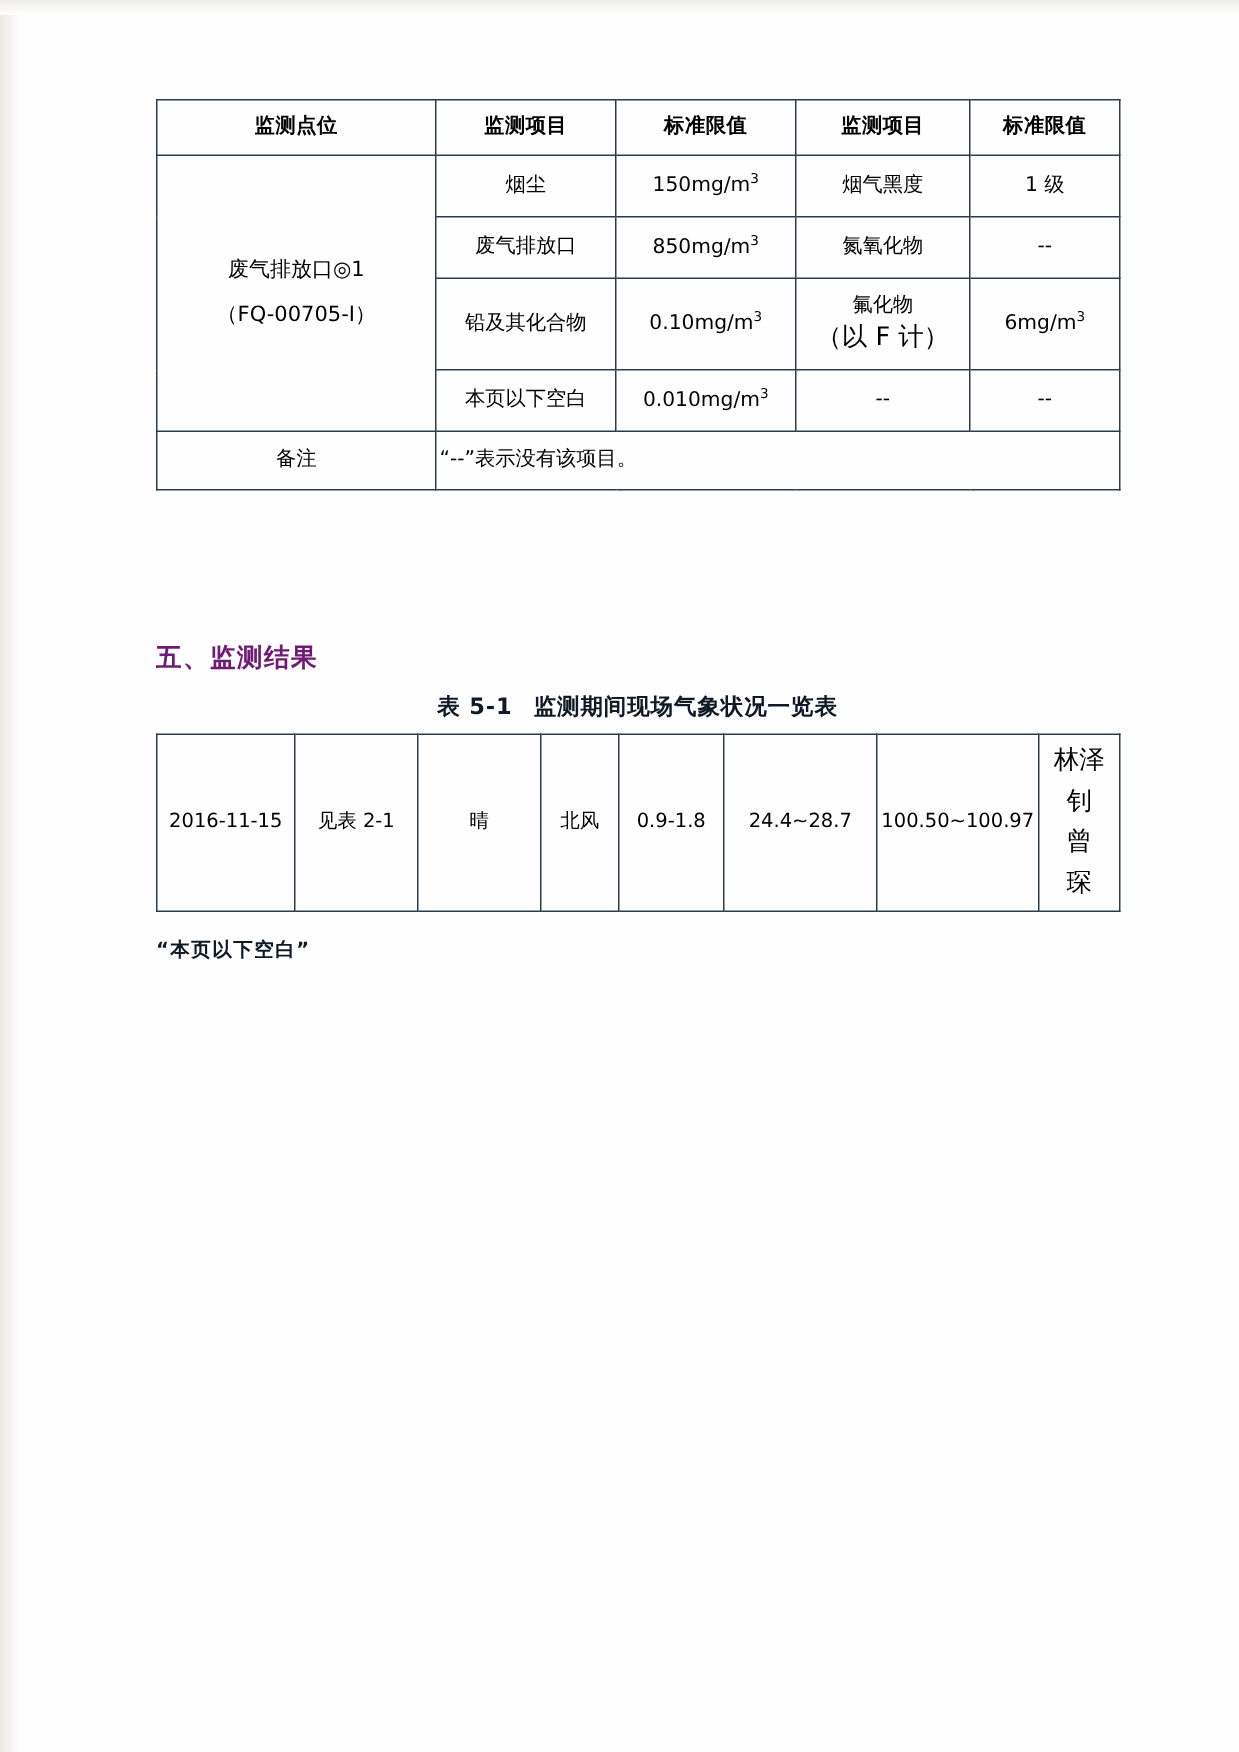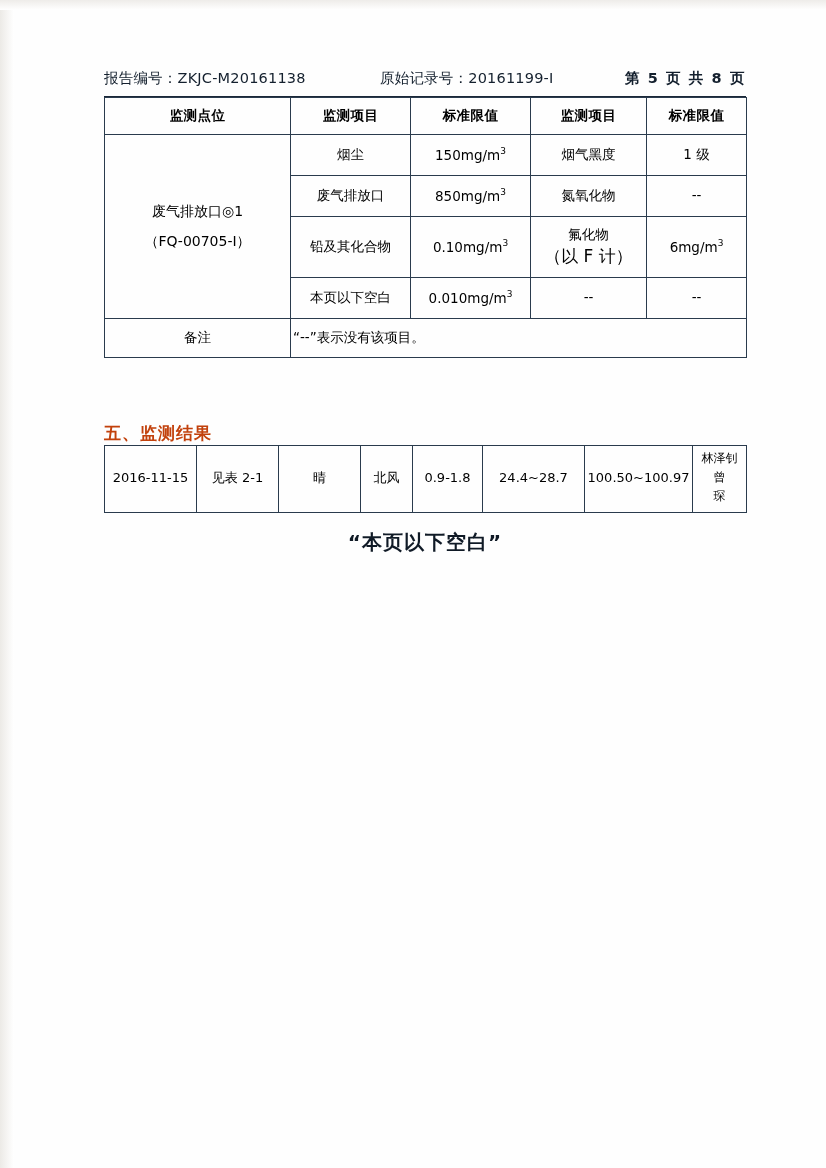--- a/index.html
+++ b/index.html
@@ -115,62 +115,56 @@
     padding-left: 2px;
   }
   .point-name { display:block; }
   .point-code { display:block; }
 
   
   .section-heading {
     font-size: 17px;
     font-weight: bold;
     letter-spacing: 1px;
-    color: #c2410c;
-    margin-top: 64px;
+    color: #701a75;
+    margin-top: 100px;
   }
 
   
   .body-para {
     font-size: 14.5px;
     letter-spacing: 0.3px;
     text-indent: 30px;
     margin-top: 34px;
     color: #121c28;
   }
 
   
   #table-5-1 th { height: 54px; }
   #table-5-1 td { height: 48px; font-size: 13px; }
-  #table-5-1 .staff span { display: block; line-height: 1.6; font-size: 12px; font-family: Liberation Mono, monospace; }
+  #table-5-1 .staff span { display: block; line-height: 1.6; font-size: 17px; }
   #table-5-1 .staff .staff-2 { letter-spacing: 6px; padding-left: 6px; }
 
   .blank-note {
-    text-align: center;
-    font-size: 20px;
+    font-size: 13px;
     font-weight: bold;
     letter-spacing: 1px;
     margin-top: 16px;
     color: #101a26;
   }
 </style>
 </head>
 <body>
 
 <div class="page">
   <div class="scan-edge-left"></div>
   <div class="scan-edge-top"></div>
 
   <div class="content">
 
-    <div class="doc-header">
-      <span class="hdr-left"><span class="hdr-label">报告编号：</span><span class="hdr-value">ZKJC-M20161138</span></span>
-      <span class="hdr-mid"><span class="hdr-label">原始记录号：</span><span class="hdr-value">20161199-I</span></span>
-      <span class="hdr-right">第 5 页 共 8 页</span>
-    </div>
 
 
     <table class="doc-table" id="table-4-2">
       <colgroup>
         <col style="width:186px">
           <col style="width:120px">
           <col style="width:120px">
           <col style="width:116px">
           <col style="width:100px">
       </colgroup>
@@ -216,20 +210,23 @@
       <tr>
         <td class="remark-label">备注</td>
         <td class="remark-text" colspan="4">“--”表示没有该项目。</td>
       </tr>
     </tbody>
       </table>
 
     <div class="section-heading">五、监测结果</div>
 
 
+    <div class="table-caption">
+      <span class="cap-num">表 5-1</span><span>监测期间现场气象状况一览表</span>
+    </div>
 
     <table class="doc-table" id="table-5-1">
       <colgroup>
         <col style="width:92px">
           <col style="width:82px">
           <col style="width:82px">
           <col style="width:52px">
           <col style="width:70px">
           <col style="width:102px">
           <col style="width:108px">

